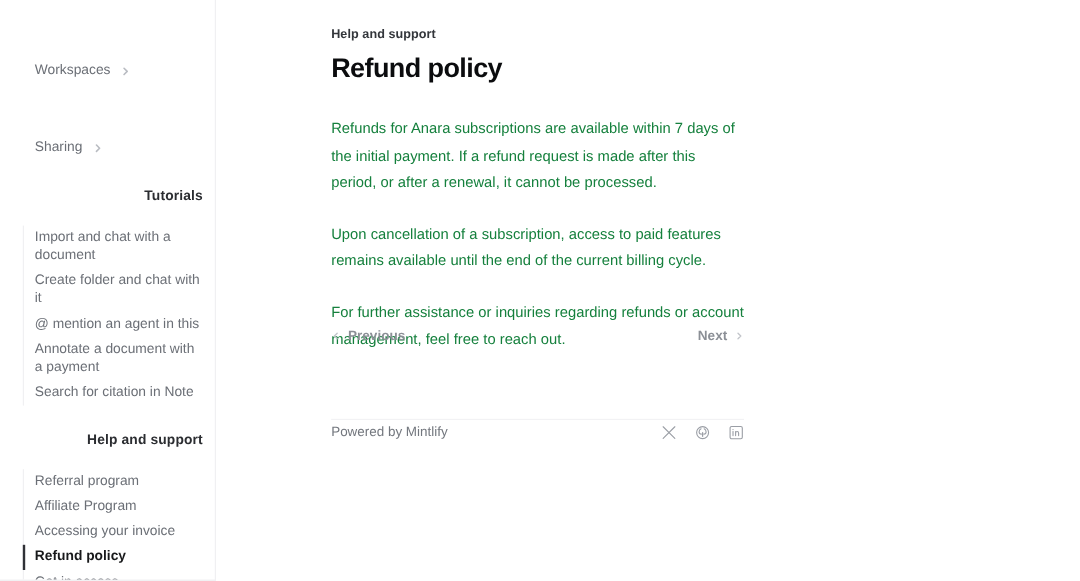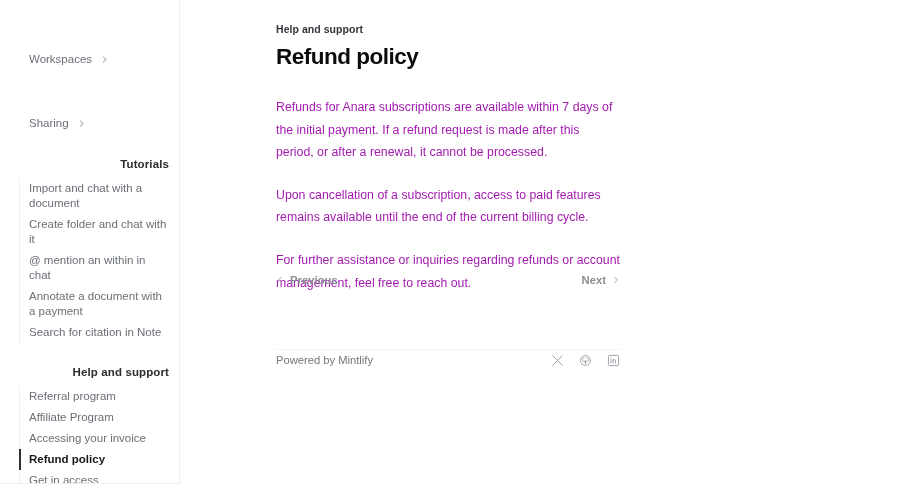--- a/index.html
+++ b/index.html
@@ -69,21 +69,21 @@
     color: #2b2d31;
     letter-spacing: 0.01em;
     padding: 0 10px 0 19px;
     line-height: 15px;
     text-align: right;
   }
 
   
   .nav-list {
     position: relative;
-    margin: 6px 0 0 0;
+    margin: 16px 0 0 0;
     padding-left: 0;
   }
   .nav-list::before {
     content: "";
     position: absolute;
     left: 19px;
     top: 0;
     bottom: 0;
     width: 1px;
     background: #f0f0f2;
@@ -147,21 +147,21 @@
     line-height: 28px;
     font-weight: 700;
     letter-spacing: -0.022em;
     color: #0b0c0e;
   }
 
   p.para {
     margin: 0;
     font-size: 12.3px;
     line-height: 22.6px;
-    color: #a21caf;
+    color: #15803d;
     letter-spacing: 0.001em;
   }
   p.para.first { margin-top: 25px; }
   p.para.next  { margin-top: 20px; }
 
   
   .pagenav {
     position: absolute;
     left: 96px;
     top: 272px;
@@ -260,21 +260,21 @@
             </svg>
         </span>
       </div>
 
       <div class="spacer-lg"></div>
 
       <div class="sec-head">Tutorials</div>
       <div class="nav-list">
         <a class="nav-item">Import and chat with a document</a>
         <a class="nav-item">Create folder and chat with it</a>
-        <a class="nav-item">@ mention an within in chat</a>
+        <a class="nav-item">@ mention an agent in this</a>
         <a class="nav-item">Annotate a document with a payment</a>
         <a class="nav-item">Search for citation in Note</a>
       </div>
 
       <div class="spacer-lg"></div>
 
       <div class="sec-head">Help and support</div>
       <div class="nav-list">
         <a class="nav-item">Referral program</a>
         <a class="nav-item">Affiliate Program</a>

